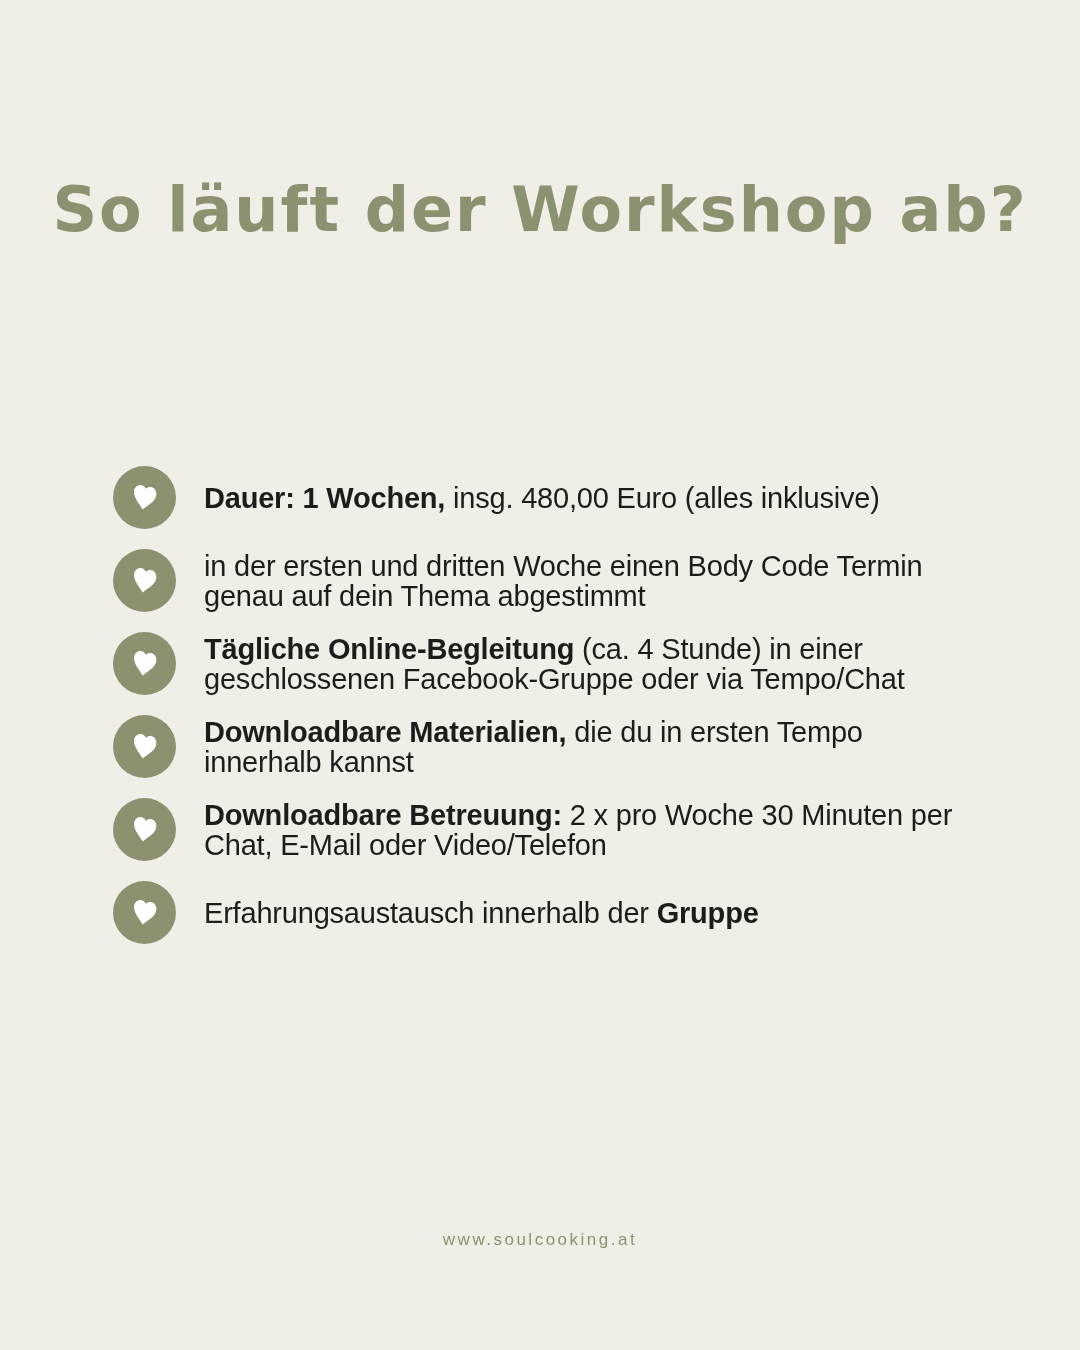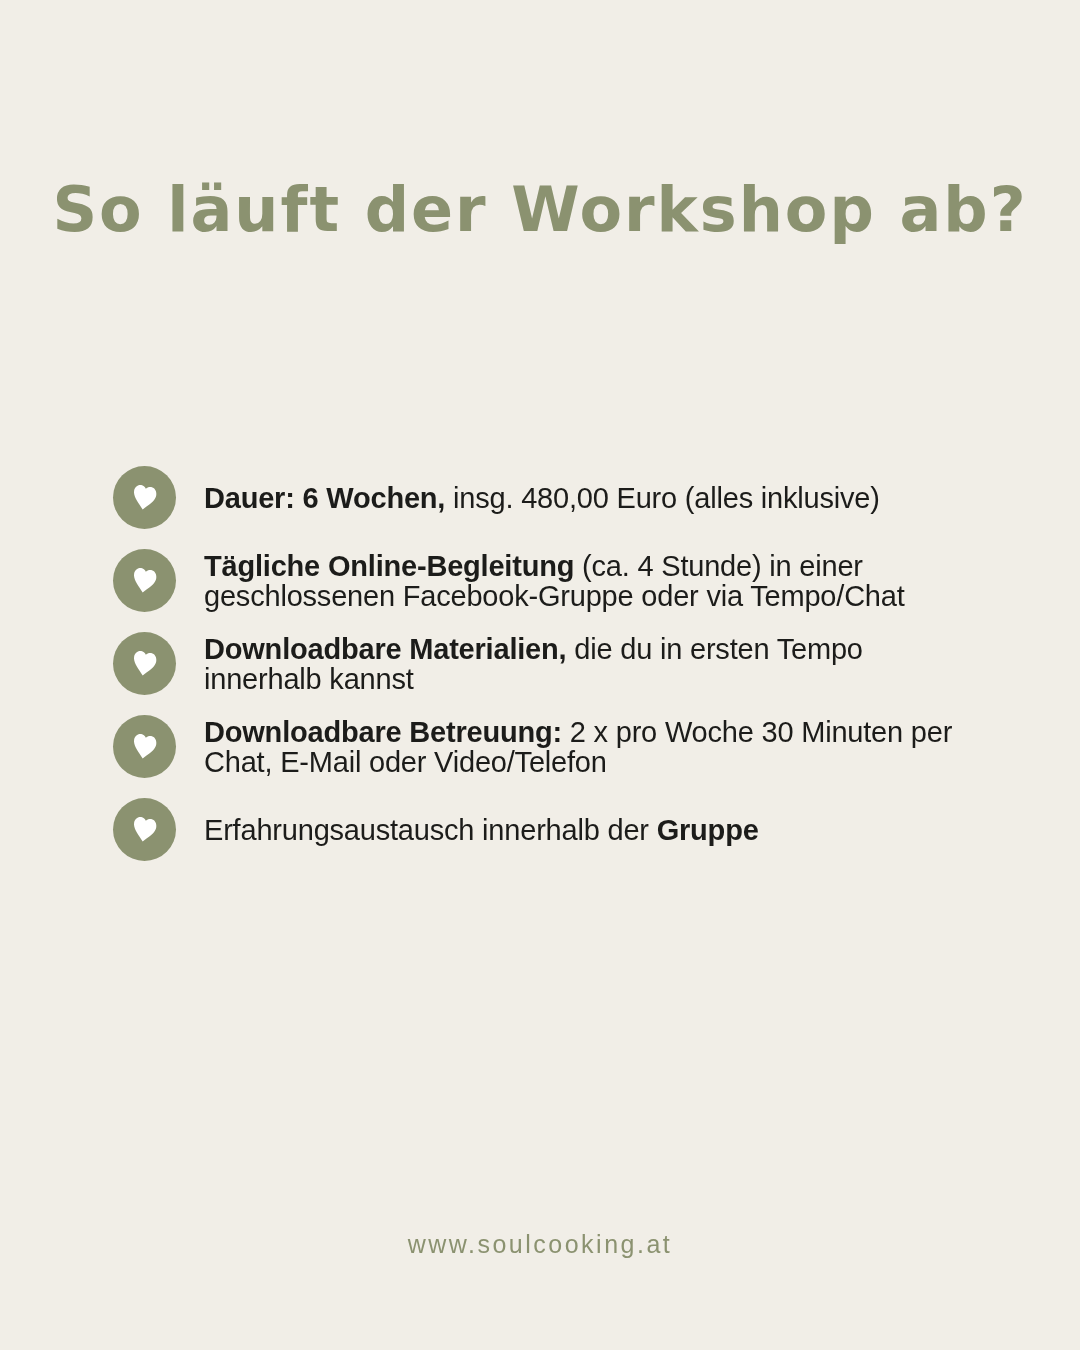--- a/index.html
+++ b/index.html
@@ -54,21 +54,21 @@
     font-size:29px;
     line-height:30px;
     letter-spacing:-0.2px;
     color:var(--text);
   }
   .bullet-text .b{font-weight:700;}
   .footer{
     position:absolute;
     top:1230px;left:0;width:100%;
     text-align:center;
-    font-size:25px;
+    font-size:17px;
     letter-spacing:2.5px;
     color:var(--accent);
     font-weight:400;
   }
 </style>
 </head>
 <body>
 
 <div class="canvas">
 
@@ -76,21 +76,31 @@
 
   <div class="bullets" id="bullet-list">
       <div class="bullet-row">
   <span class="heart-badge">
     <svg viewBox="0 0 24 24" width="27" height="31" preserveAspectRatio="none" aria-hidden="true">
       <g transform="rotate(10 12 12)">
         <path d="M12 21.35l-1.45-1.32C5.4 15.36 2 12.28 2 8.5 2 5.42 4.42 3 7.5 3c1.74 0 3.41.81 4.5 2.09C13.09 3.81 14.76 3 16.5 3 19.58 3 22 5.42 22 8.5c0 3.78-3.4 6.86-8.55 11.54L12 21.35z" fill="#FFFFFF"></path>
       </g>
     </svg>
   </span>
-<p class="bullet-text"><span class="b">Dauer: 6 Wochen,</span><span class=""> insg. 480,00 Euro (alles inklusive)</span></p>
+<p class="bullet-text"><span class="b">Dauer: 1 Wochen,</span><span class=""> insg. 480,00 Euro (alles inklusive)</span></p>
+      </div>
+      <div class="bullet-row">
+  <span class="heart-badge">
+    <svg viewBox="0 0 24 24" width="27" height="31" preserveAspectRatio="none" aria-hidden="true">
+      <g transform="rotate(10 12 12)">
+        <path d="M12 21.35l-1.45-1.32C5.4 15.36 2 12.28 2 8.5 2 5.42 4.42 3 7.5 3c1.74 0 3.41.81 4.5 2.09C13.09 3.81 14.76 3 16.5 3 19.58 3 22 5.42 22 8.5c0 3.78-3.4 6.86-8.55 11.54L12 21.35z" fill="#FFFFFF"></path>
+      </g>
+    </svg>
+  </span>
+<p class="bullet-text"><span class="">in der ersten und dritten Woche einen Body Code Termin</span><br><span class="">genau auf dein Thema abgestimmt</span></p>
       </div>
       <div class="bullet-row">
   <span class="heart-badge">
     <svg viewBox="0 0 24 24" width="27" height="31" preserveAspectRatio="none" aria-hidden="true">
       <g transform="rotate(10 12 12)">
         <path d="M12 21.35l-1.45-1.32C5.4 15.36 2 12.28 2 8.5 2 5.42 4.42 3 7.5 3c1.74 0 3.41.81 4.5 2.09C13.09 3.81 14.76 3 16.5 3 19.58 3 22 5.42 22 8.5c0 3.78-3.4 6.86-8.55 11.54L12 21.35z" fill="#FFFFFF"></path>
       </g>
     </svg>
   </span>
 <p class="bullet-text"><span class="b">Tägliche Online-Begleitung</span><span class=""> (ca. 4 Stunde) in einer</span><br><span class="">geschlossenen Facebook-Gruppe oder via Tempo/Chat</span></p>

